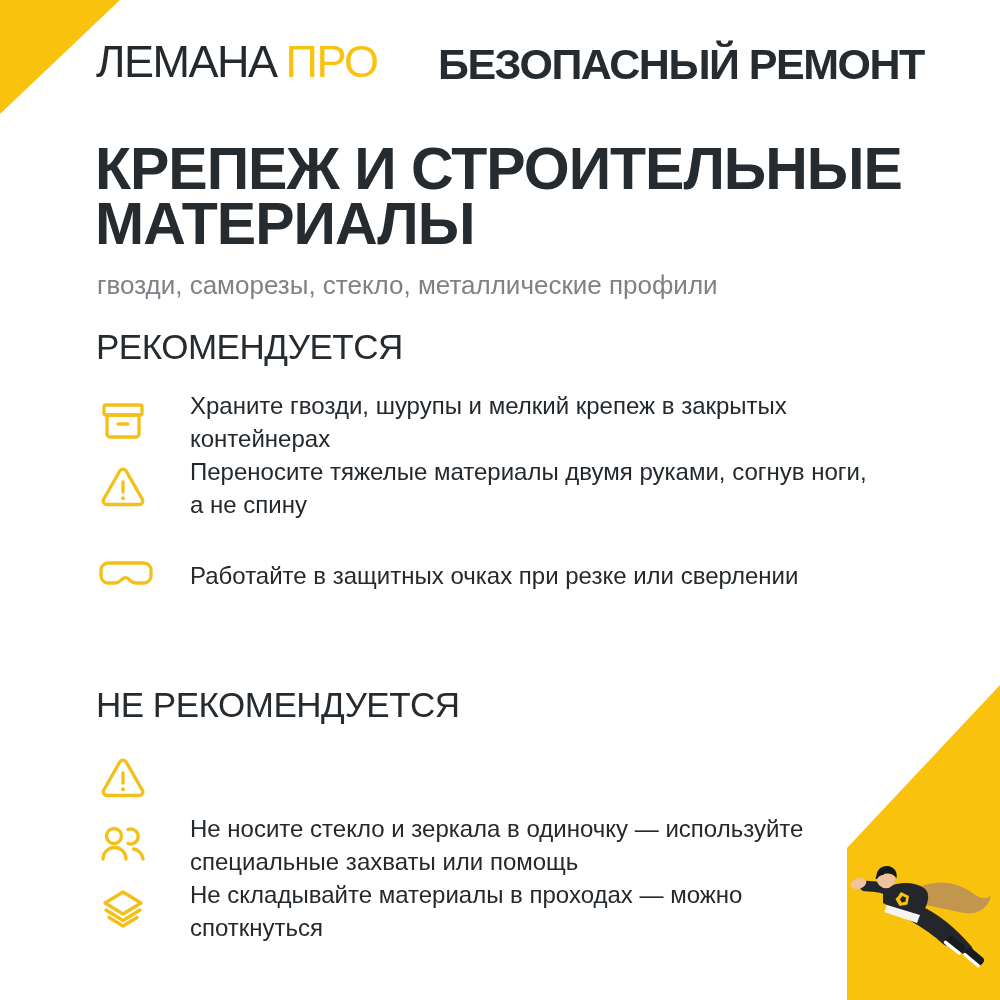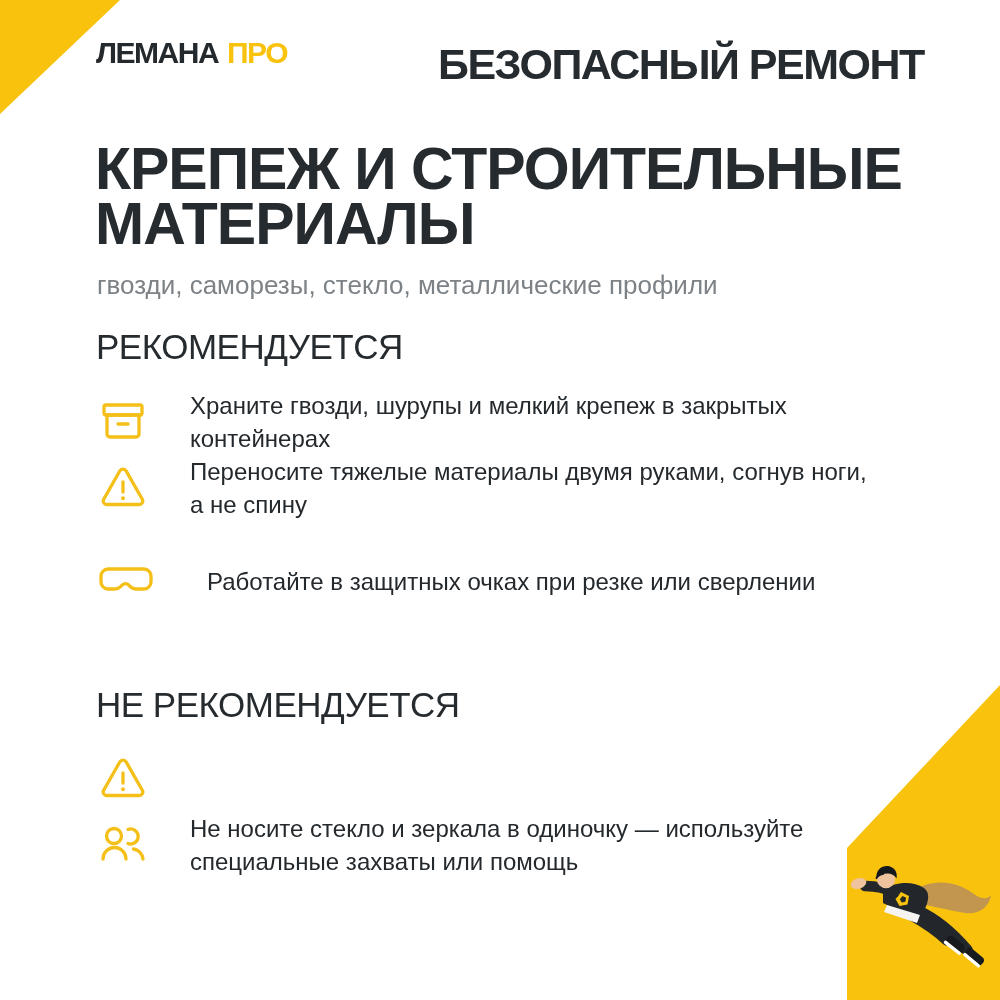--- a/index.html
+++ b/index.html
@@ -11,21 +11,21 @@
   .corner-tl{
     position:absolute;left:0;top:0;width:120px;height:114px;background:#f9c20d;
     clip-path:polygon(0 0,100% 0,0 100%);
   }
   .corner-br{
     position:absolute;left:847px;top:685px;width:153px;height:315px;background:#f9c20d;
     clip-path:polygon(100% 0,100% 100%,0 100%,0 163px);
   }
   
   .logo{
-    position:absolute;left:96px;top:36px;font-size:30px;font-weight:bold;
+    position:absolute;left:96px;top:36px;font-size:45px;font-weight:normal;
     letter-spacing:-1.5px;white-space:nowrap;color:#24292d;
   }
   .logo .pro{color:#f9c20d;margin-left:9px;}
   .brand-title{
     position:absolute;left:438px;top:40px;font-size:43px;font-weight:bold;
     letter-spacing:-1.5px;white-space:nowrap;color:#262b2f;
   }
   
   .page-title{
     position:absolute;left:95px;top:142px;font-size:59px;line-height:55px;
@@ -37,21 +37,21 @@
   .section-heading{
     position:absolute;left:96px;font-size:35px;font-weight:normal;
     letter-spacing:-0.5px;white-space:nowrap;color:#262b2f;
   }
   #sec1-heading{top:327px;}
   #sec2-heading{top:685px;}
   .rows{position:absolute;left:97px;width:860px;}
   #rows1{top:389px;}
   #rows2{top:746px;}
   .row{display:flex;align-items:center;min-height:66px;}
-  .row-offset{margin-top:27px;gap:17px;}
+  .row-offset{margin-top:21px;}
   .icon-cell{flex:0 0 58px;width:58px;margin-right:35px;}
   .icon-cell svg{display:block;}
   .item-text{
     font-size:24px;line-height:33px;white-space:pre-line;max-width:775px;color:#24292d;
   }
   .mascot{position:absolute;left:850px;top:853px;width:145px;height:128px;}
   .ic{stroke:#f4bf17;stroke-width:3.3;fill:none;stroke-linecap:round;stroke-linejoin:round;}
 </style>
 </head>
 <body>
@@ -129,20 +129,31 @@
           <circle class="ic" cx="17" cy="17" r="7.5"></circle>
           <path class="ic" d="M6,40 a11.5,11.5 0 0 1 23,0"></path>
           <path class="ic" d="M31,10.5 a7.5,7.5 0 1 1 0,14"></path>
           <path class="ic" d="M36.5,30 a11.5,11.5 0 0 1 9.5,10"></path>
         </svg>
       </div>
       <div class="item-text">Не носите стекло и зеркала в одиночку — используйте
 специальные захваты или помощь</div>
     </div>
 
+    <div class="row">
+      <div class="icon-cell">
+        <svg width="52" height="52" viewBox="0 0 52 52">
+          <path class="ic" d="M26,7 L44,18 L26,29 L8,18 Z"></path>
+          <path class="ic" d="M9,25 L26,35.5 L43,25"></path>
+          <path class="ic" d="M12,32.5 L26,41 L40,32.5"></path>
+        </svg>
+      </div>
+      <div class="item-text">Не складывайте материалы в проходах — можно
+споткнуться</div>
+    </div>
 
   </div>
 
   <div class="mascot">
     <svg width="145" height="128" viewBox="0 0 145 128">
 
       <path d="M66,36 C86,25 108,29 124,41 C132,47 138,46 141,42 C139,55 128,62 115,60 C97,57 79,52 64,50 Z" fill="#c2964f"></path>
 
       <path d="M62,62 C76,70 88,78 97,87" stroke="#23272b" stroke-width="11.5" fill="none" stroke-linecap="round"></path>
       <path d="M68,58 C86,66 104,82 117,97" stroke="#23272b" stroke-width="11.5" fill="none" stroke-linecap="round"></path>

